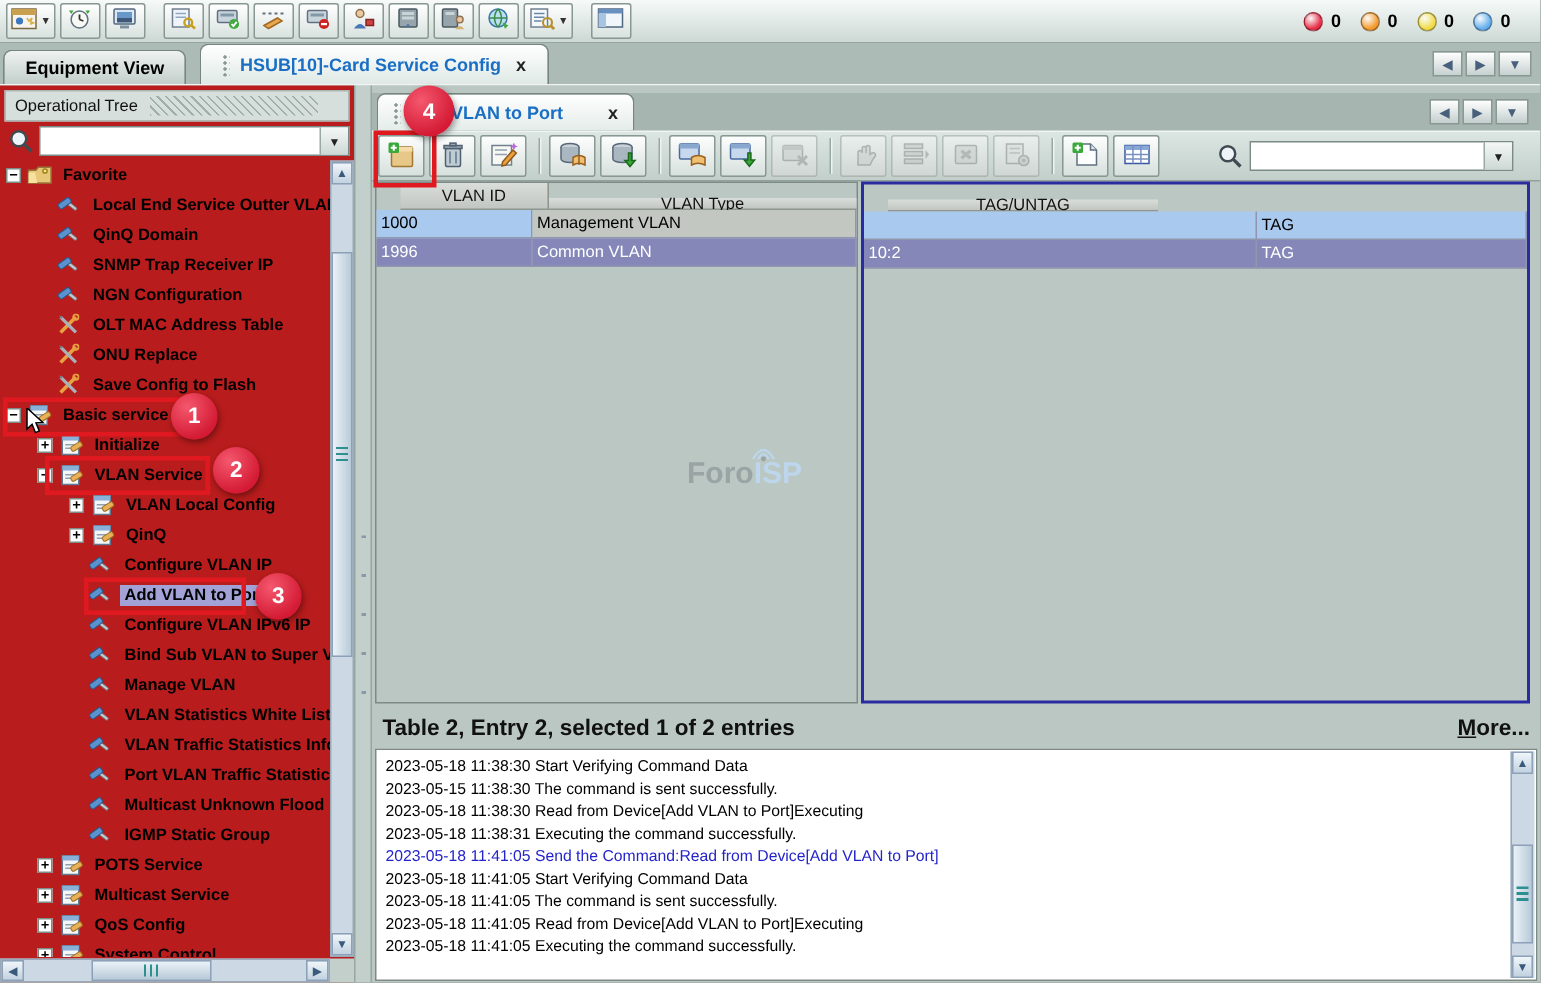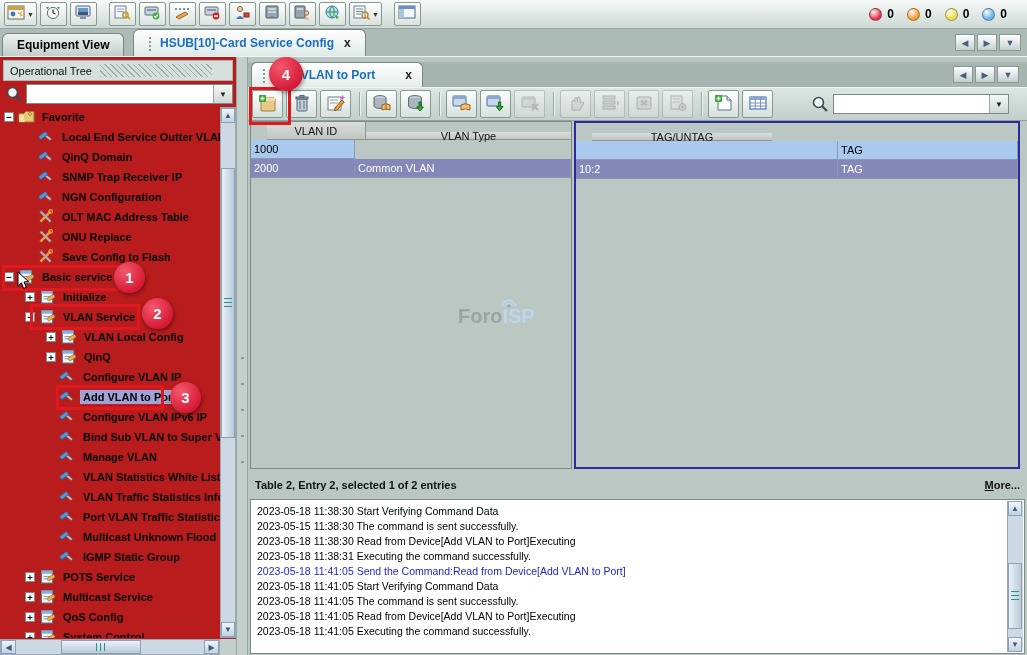--- a/index.html
+++ b/index.html
@@ -126,21 +126,21 @@
 
 .watermark { position: absolute; left: 210px; top: 184px; font-size: 20px; font-weight: bold;
   display: flex; align-items: baseline; pointer-events: none; }
 .wm1 { color: #9aa4a4; }
 .wm2 { color: #bdd6ec; position: relative; }
 .wm2 svg { position: absolute; left: -3px; top: -9px; }
 
 
 .status-row { position: absolute; left: 2px; right: 2px; top: 414px; height: 28px;
   display: flex; align-items: center; justify-content: space-between;
-  font-weight: bold; font-size: 11px; padding: 0 5px; color: #111; }
+  font-weight: bold; font-size: 15px; padding: 0 5px; color: #111; }
 .more-link { cursor: default; }
 .more-link .u { text-decoration: underline; }
 .log-panel { position: absolute; left: 2px; right: 2px; top: 442px; bottom: 1px; background: #fff;
   border: 1px solid #7e8a86; padding: 4px 20px 3px 6px; font-size: 10.5px; line-height: 15px;
   overflow: hidden; }
 .log-line { white-space: nowrap; color: #000; }
 .log-line.blue { color: #2424cc; }
 .log-scroll { position: absolute; right: 1px; top: 1px; bottom: 1px; width: 16px;
   background: #ccd9e5; border-left: 1px solid #9aa8b8; }
 
@@ -782,23 +782,24 @@
     </div>
 
     <div class="table-area">
       <div class="dtable left" id="vlanTable">
           <div class="thead">
             <span class="th" style="width: 104px;">VLAN ID</span>
             <span class="th" style="width: 216px;">VLAN Type</span>
           </div>
           <div class="trow">
             <span class="td bg-blue" style="width: 104px;">1000</span>
+            <span class="td bg-gray" style="width: 216px;">Management VLAN</span>
           </div>
           <div class="trow">
-            <span class="td bg-purple" style="width: 104px;">2000</span>
+            <span class="td bg-purple" style="width: 104px;">1996</span>
             <span class="td bg-purple" style="width: 216px;">Common VLAN</span>
           </div>
         </div>
       <div class="dtable right" id="portTable">
           <div class="thead">
             <span class="th" style="width: 180px;">TAG/UNTAG</span>
           </div>
           <div class="trow">
             <span class="td bg-blue" style="width: 262px;"></span>
             <span class="td bg-blue" style="width: 180px;">TAG</span>

